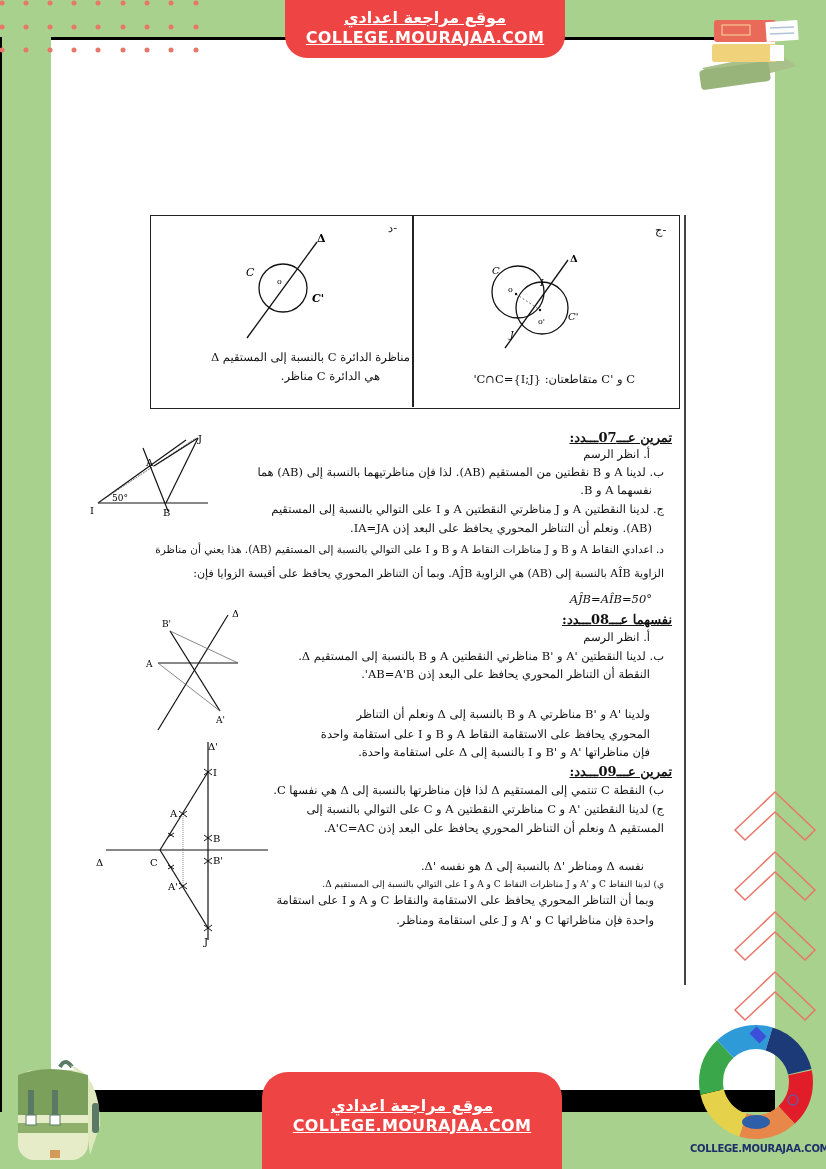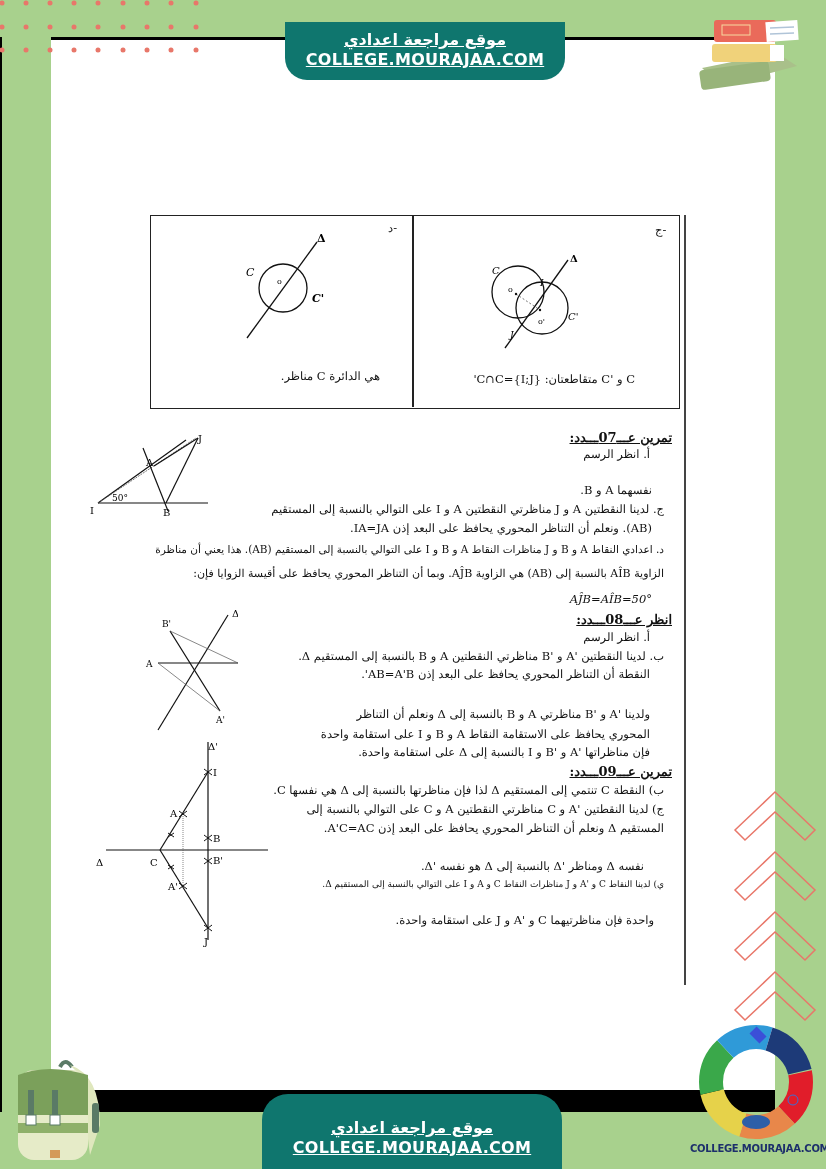--- a/index.html
+++ b/index.html
@@ -6,21 +6,21 @@
   body{width:826px;height:1169px;position:relative;overflow:hidden;background:#a8d18d;font-family:"DejaVu Sans",sans-serif;}
   .abs{position:absolute;}
   
   .black-frame{left:0;top:37px;width:775px;height:1080px;background:#000;}
   .white-page{left:51px;top:40px;width:725px;height:1050px;background:#fff;}
   .left-green{left:2px;top:37px;width:49px;height:1132px;background:#a8d18d;}
   .right-green{left:775px;top:0;width:51px;height:1169px;background:#a8d18d;}
   .bottom-green{left:0;top:1112px;width:826px;height:57px;background:#a8d18d;}
   .top-green{left:0;top:0;width:826px;height:37px;background:#a8d18d;}
   .dots{left:0;top:0;width:210px;height:60px;}
-  .banner{background:#0f766e;color:#fff;text-align:center;font-weight:bold;text-decoration:underline;margin-top:22px;}
+  .banner{background:#ef4444;color:#fff;text-align:center;font-weight:bold;text-decoration:underline;}
   .banner-top{left:285px;top:0;width:280px;height:58px;border-radius:0 0 22px 22px;padding-top:8px;box-sizing:border-box;}
   .banner-bottom{left:262px;top:1072px;width:300px;height:97px;border-radius:26px 26px 0 0;padding-top:24px;box-sizing:border-box;}
   .banner .ar{font-size:16px;line-height:20px;direction:rtl;}
   .banner .en{font-size:16px;line-height:20px;letter-spacing:0.3px;}
   
   .doc{left:150px;top:215px;width:530px;height:770px;color:#111;font-family:"DejaVu Serif",serif;}
   .boxes{left:0;top:0;width:528px;height:192px;border:1.5px solid #222;}
   .box-divider{left:262px;top:0;width:1.5px;height:192px;background:#222;}
   .rtl{direction:rtl;text-align:right;}
   .t{font-size:11.5px;line-height:18px;white-space:nowrap;}
@@ -94,20 +94,21 @@
 
   <div class="abs t" style="left:238px;top:4px;">د-</div>
   <svg class="abs" style="left:80px;top:15px;width:120px;height:115px;" viewBox="0 0 120 115">
     <circle cx="53" cy="58" r="24" fill="none" stroke="#111" stroke-width="1.3"></circle>
     <line x1="17" y1="108" x2="87" y2="12" stroke="#111" stroke-width="1.3"></line>
     <text x="87" y="12" font-size="11" font-weight="bold" font-family="DejaVu Serif, serif">Δ</text>
     <text x="16" y="46" font-size="11" font-style="italic" font-family="DejaVu Serif, serif">C</text>
     <text x="47" y="54" font-size="8" font-family="DejaVu Serif, serif">o</text>
     <text x="82" y="72" font-size="11" font-style="italic" font-weight="bold" font-family="DejaVu Serif, serif">C'</text>
   </svg>
+  <div class="abs t rtl" style="left:30px;top:133px;width:230px;">مناظرة الدائرة C بالنسبة إلى المستقيم Δ</div>
   <div class="abs t rtl" style="left:30px;top:152px;width:200px;">هي الدائرة C مناظر.</div>
 
   <div class="abs t" style="left:505px;top:6px;">ج-</div>
   <svg class="abs" style="left:330px;top:35px;width:120px;height:100px;" viewBox="0 0 120 100">
     <circle cx="38" cy="42" r="26" fill="none" stroke="#111" stroke-width="1.3"></circle>
     <circle cx="62" cy="58" r="26" fill="none" stroke="#111" stroke-width="1.3"></circle>
     <line x1="25" y1="98" x2="88" y2="10" stroke="#111" stroke-width="1.3"></line>
     <line x1="36" y1="44" x2="60" y2="60" stroke="#555" stroke-width="0.8" stroke-dasharray="2,2"></line>
     <circle cx="36" cy="44" r="1.2" fill="#111"></circle>
       <circle cx="60" cy="60" r="1.2" fill="#111"></circle>
@@ -116,20 +117,21 @@
     <text x="60" y="36" font-size="9" font-style="italic" font-family="DejaVu Serif, serif">I</text>
     <text x="28" y="42" font-size="8" font-family="DejaVu Serif, serif">o</text>
     <text x="58" y="74" font-size="8" font-family="DejaVu Serif, serif">o'</text>
     <text x="88" y="70" font-size="10" font-style="italic" font-family="DejaVu Serif, serif">C'</text>
     <text x="30" y="88" font-size="9" font-style="italic" font-family="DejaVu Serif, serif">J</text>
   </svg>
   <div class="abs t rtl" style="left:290px;top:155px;width:195px;">C و 'C متقاطعتان: {I;J}=C∩C'</div>
 
   <div class="abs t rtl ex-title" style="left:300px;top:214px;width:222px;">تمرين عـــ07ـــدد:</div>
   <div class="abs t rtl" style="left:200px;top:230px;width:300px;">أ. انظر الرسم</div>
+  <div class="abs t rtl" style="left:70px;top:248px;width:444px;">ب. لدينا A و B نقطتين من المستقيم (AB). لذا فإن مناظرتيهما بالنسبة إلى (AB) هما</div>
   <div class="abs t rtl" style="left:200px;top:266px;width:302px;">نفسهما A و B.</div>
   <div class="abs t rtl" style="left:100px;top:285px;width:414px;">ج. لدينا النقطتين A و J مناظرتي النقطتين A و I على التوالي بالنسبة إلى المستقيم</div>
   <div class="abs t rtl" style="left:100px;top:304px;width:402px;">(AB). ونعلم أن التناظر المحوري يحافظ على البعد إذن IA=JA.</div>
   <div class="abs t rtl" style="left:-50px;top:325px;width:564px;font-size:10.5px;">د. اعدادي النقاط A و B و J مناظرات النقاط A و B و I على التوالي بالنسبة إلى المستقيم (AB). هذا يعني أن مناظرة</div>
   <div class="abs t rtl" style="left:-50px;top:350px;width:564px;font-size:11px;">الزاوية AÎB بالنسبة إلى (AB) هي الزاوية AĴB. وبما أن التناظر المحوري يحافظ على أقيسة الزوايا فإن:</div>
   <div class="abs t rtl" style="left:300px;top:375px;width:202px;font-style:italic;">AĴB=AÎB=50°</div>
 
   <svg class="abs" style="left:-62px;top:213px;width:130px;height:90px;" viewBox="0 0 130 90">
     <line x1="10" y1="75" x2="120" y2="75" stroke="#111" stroke-width="1.2"></line>
     <line x1="10" y1="75" x2="98" y2="12" stroke="#111" stroke-width="1.2"></line>
@@ -137,21 +139,21 @@
     <line x1="55" y1="20" x2="80" y2="83" stroke="#111" stroke-width="1.2"></line>
     <line x1="66" y1="38" x2="110" y2="10" stroke="#111" stroke-width="1.2"></line>
     <line x1="78" y1="75" x2="110" y2="10" stroke="#111" stroke-width="1.2"></line>
     <text x="58" y="38" font-size="10" font-family="DejaVu Serif, serif">A</text>
     <text x="110" y="14" font-size="10" font-family="DejaVu Serif, serif">J</text>
     <text x="2" y="86" font-size="10" font-family="DejaVu Serif, serif">I</text>
     <text x="75" y="88" font-size="10" font-family="DejaVu Serif, serif">B</text>
     <text x="24" y="73" font-size="9" font-family="DejaVu Serif, serif">50°</text>
   </svg>
 
-  <div class="abs t rtl ex-title" style="left:300px;top:396px;width:222px;">انظر عـــ08ـــدد:</div>
+  <div class="abs t rtl ex-title" style="left:300px;top:396px;width:222px;">نفسهما عـــ08ـــدد:</div>
   <div class="abs t rtl" style="left:200px;top:413px;width:300px;">أ. انظر الرسم</div>
   <div class="abs t rtl" style="left:80px;top:432px;width:434px;">ب. لدينا النقطتين 'A و 'B مناظرتي النقطتين A و B بالنسبة إلى المستقيم Δ.</div>
   <div class="abs t rtl" style="left:80px;top:450px;width:420px;">النقطة أن التناظر المحوري يحافظ على البعد إذن AB=A'B'.</div>
   <div class="abs t rtl" style="left:80px;top:490px;width:420px;">ولدينا 'A و 'B مناظرتي A و B بالنسبة إلى Δ ونعلم أن التناظر</div>
   <div class="abs t rtl" style="left:80px;top:510px;width:420px;">المحوري يحافظ على الاستقامة النقاط A و B و I على استقامة واحدة</div>
   <div class="abs t rtl" style="left:80px;top:528px;width:420px;">فإن مناظراتها 'A و 'B و I بالنسبة إلى Δ على استقامة واحدة.</div>
 
   <svg class="abs" style="left:-22px;top:390px;width:110px;height:130px;" viewBox="0 0 110 130">
     <line x1="30" y1="125" x2="100" y2="10" stroke="#111" stroke-width="1.2"></line>
     <line x1="30" y1="58" x2="110" y2="58" stroke="#111" stroke-width="1.2"></line>
@@ -164,21 +166,22 @@
     <text x="110" y="62" font-size="9" font-family="DejaVu Serif, serif">B</text>
     <text x="88" y="118" font-size="9" font-family="DejaVu Serif, serif">A'</text>
   </svg>
 
   <div class="abs t rtl ex-title" style="left:300px;top:548px;width:222px;">تمرين عـــ09ـــدد:</div>
   <div class="abs t rtl" style="left:60px;top:566px;width:454px;">ب) النقطة C تنتمي إلى المستقيم Δ لذا فإن مناظرتها بالنسبة إلى Δ هي نفسها C.</div>
   <div class="abs t rtl" style="left:80px;top:585px;width:434px;">ج) لدينا النقطتين 'A و C مناظرتي النقطتين A و C على التوالي بالنسبة إلى</div>
   <div class="abs t rtl" style="left:80px;top:604px;width:434px;">المستقيم Δ ونعلم أن التناظر المحوري يحافظ على البعد إذن A'C=AC.</div>
   <div class="abs t rtl" style="left:80px;top:642px;width:414px;">نفسه Δ ومناظر 'Δ بالنسبة إلى Δ هو نفسه 'Δ.</div>
   <div class="abs t rtl" style="left:60px;top:660px;width:454px;font-size:9px;">ي) لدينا النقاط C و 'A و J مناظرات النقاط C و A و I على التوالي بالنسبة إلى المستقيم Δ.</div>
-  <div class="abs t rtl" style="left:80px;top:696px;width:424px;">واحدة فإن مناظرتيهما C و 'A و J على استقامة واحدة.</div>
+  <div class="abs t rtl" style="left:80px;top:676px;width:424px;">وبما أن التناظر المحوري يحافظ على الاستقامة والنقاط C و A و I على استقامة</div>
+  <div class="abs t rtl" style="left:80px;top:696px;width:424px;">واحدة فإن مناظراتها C و 'A و J على استقامة ومناظر.</div>
 
   <svg class="abs" style="left:-62px;top:525px;width:180px;height:210px;" viewBox="0 0 180 210">
     <line x1="120" y1="2" x2="120" y2="200" stroke="#111" stroke-width="1.2"></line>
     <line x1="18" y1="110" x2="180" y2="110" stroke="#111" stroke-width="1.2"></line>
     <line x1="120" y1="32" x2="72" y2="110" stroke="#111" stroke-width="1.2"></line>
     <line x1="72" y1="110" x2="120" y2="188" stroke="#111" stroke-width="1.2"></line>
     <line x1="95" y1="74" x2="95" y2="146" stroke="#555" stroke-width="0.7" stroke-dasharray="1,1"></line>
     <g stroke="#111" stroke-width="1">
       <path d="M116 29 l8 6 M124 29 l-8 6"></path>
       <path d="M91 71 l8 6 M99 71 l-8 6"></path>

